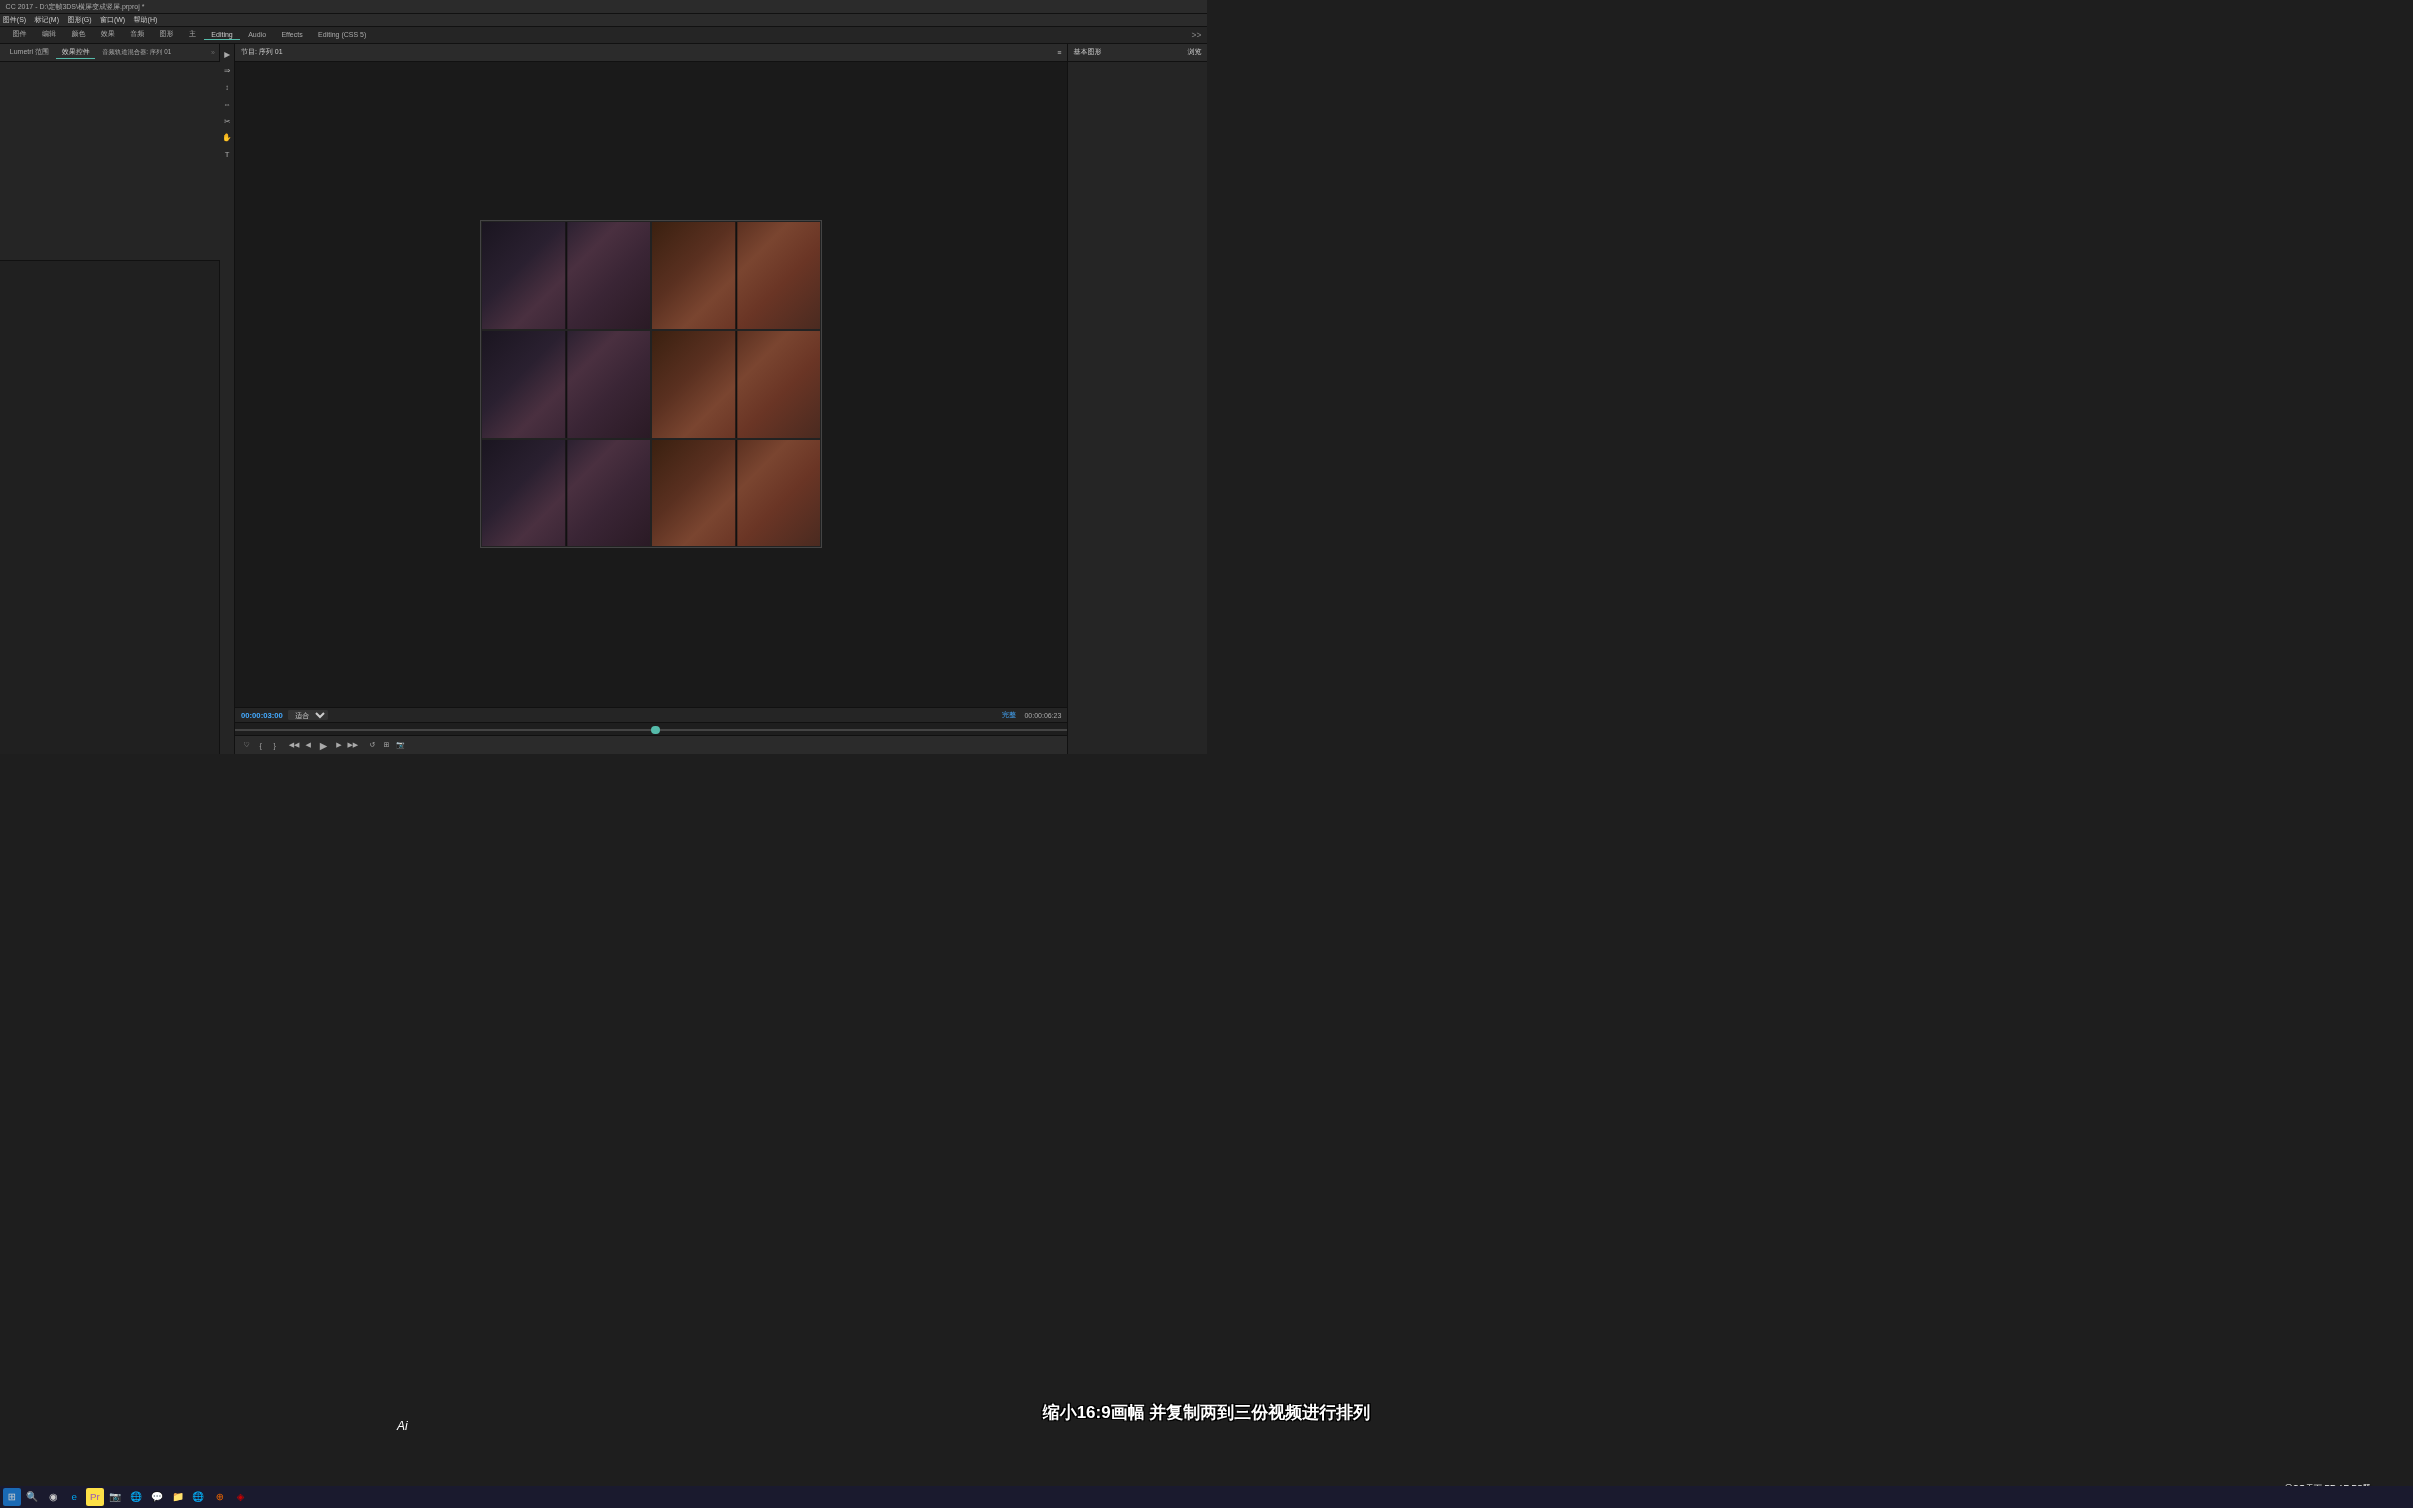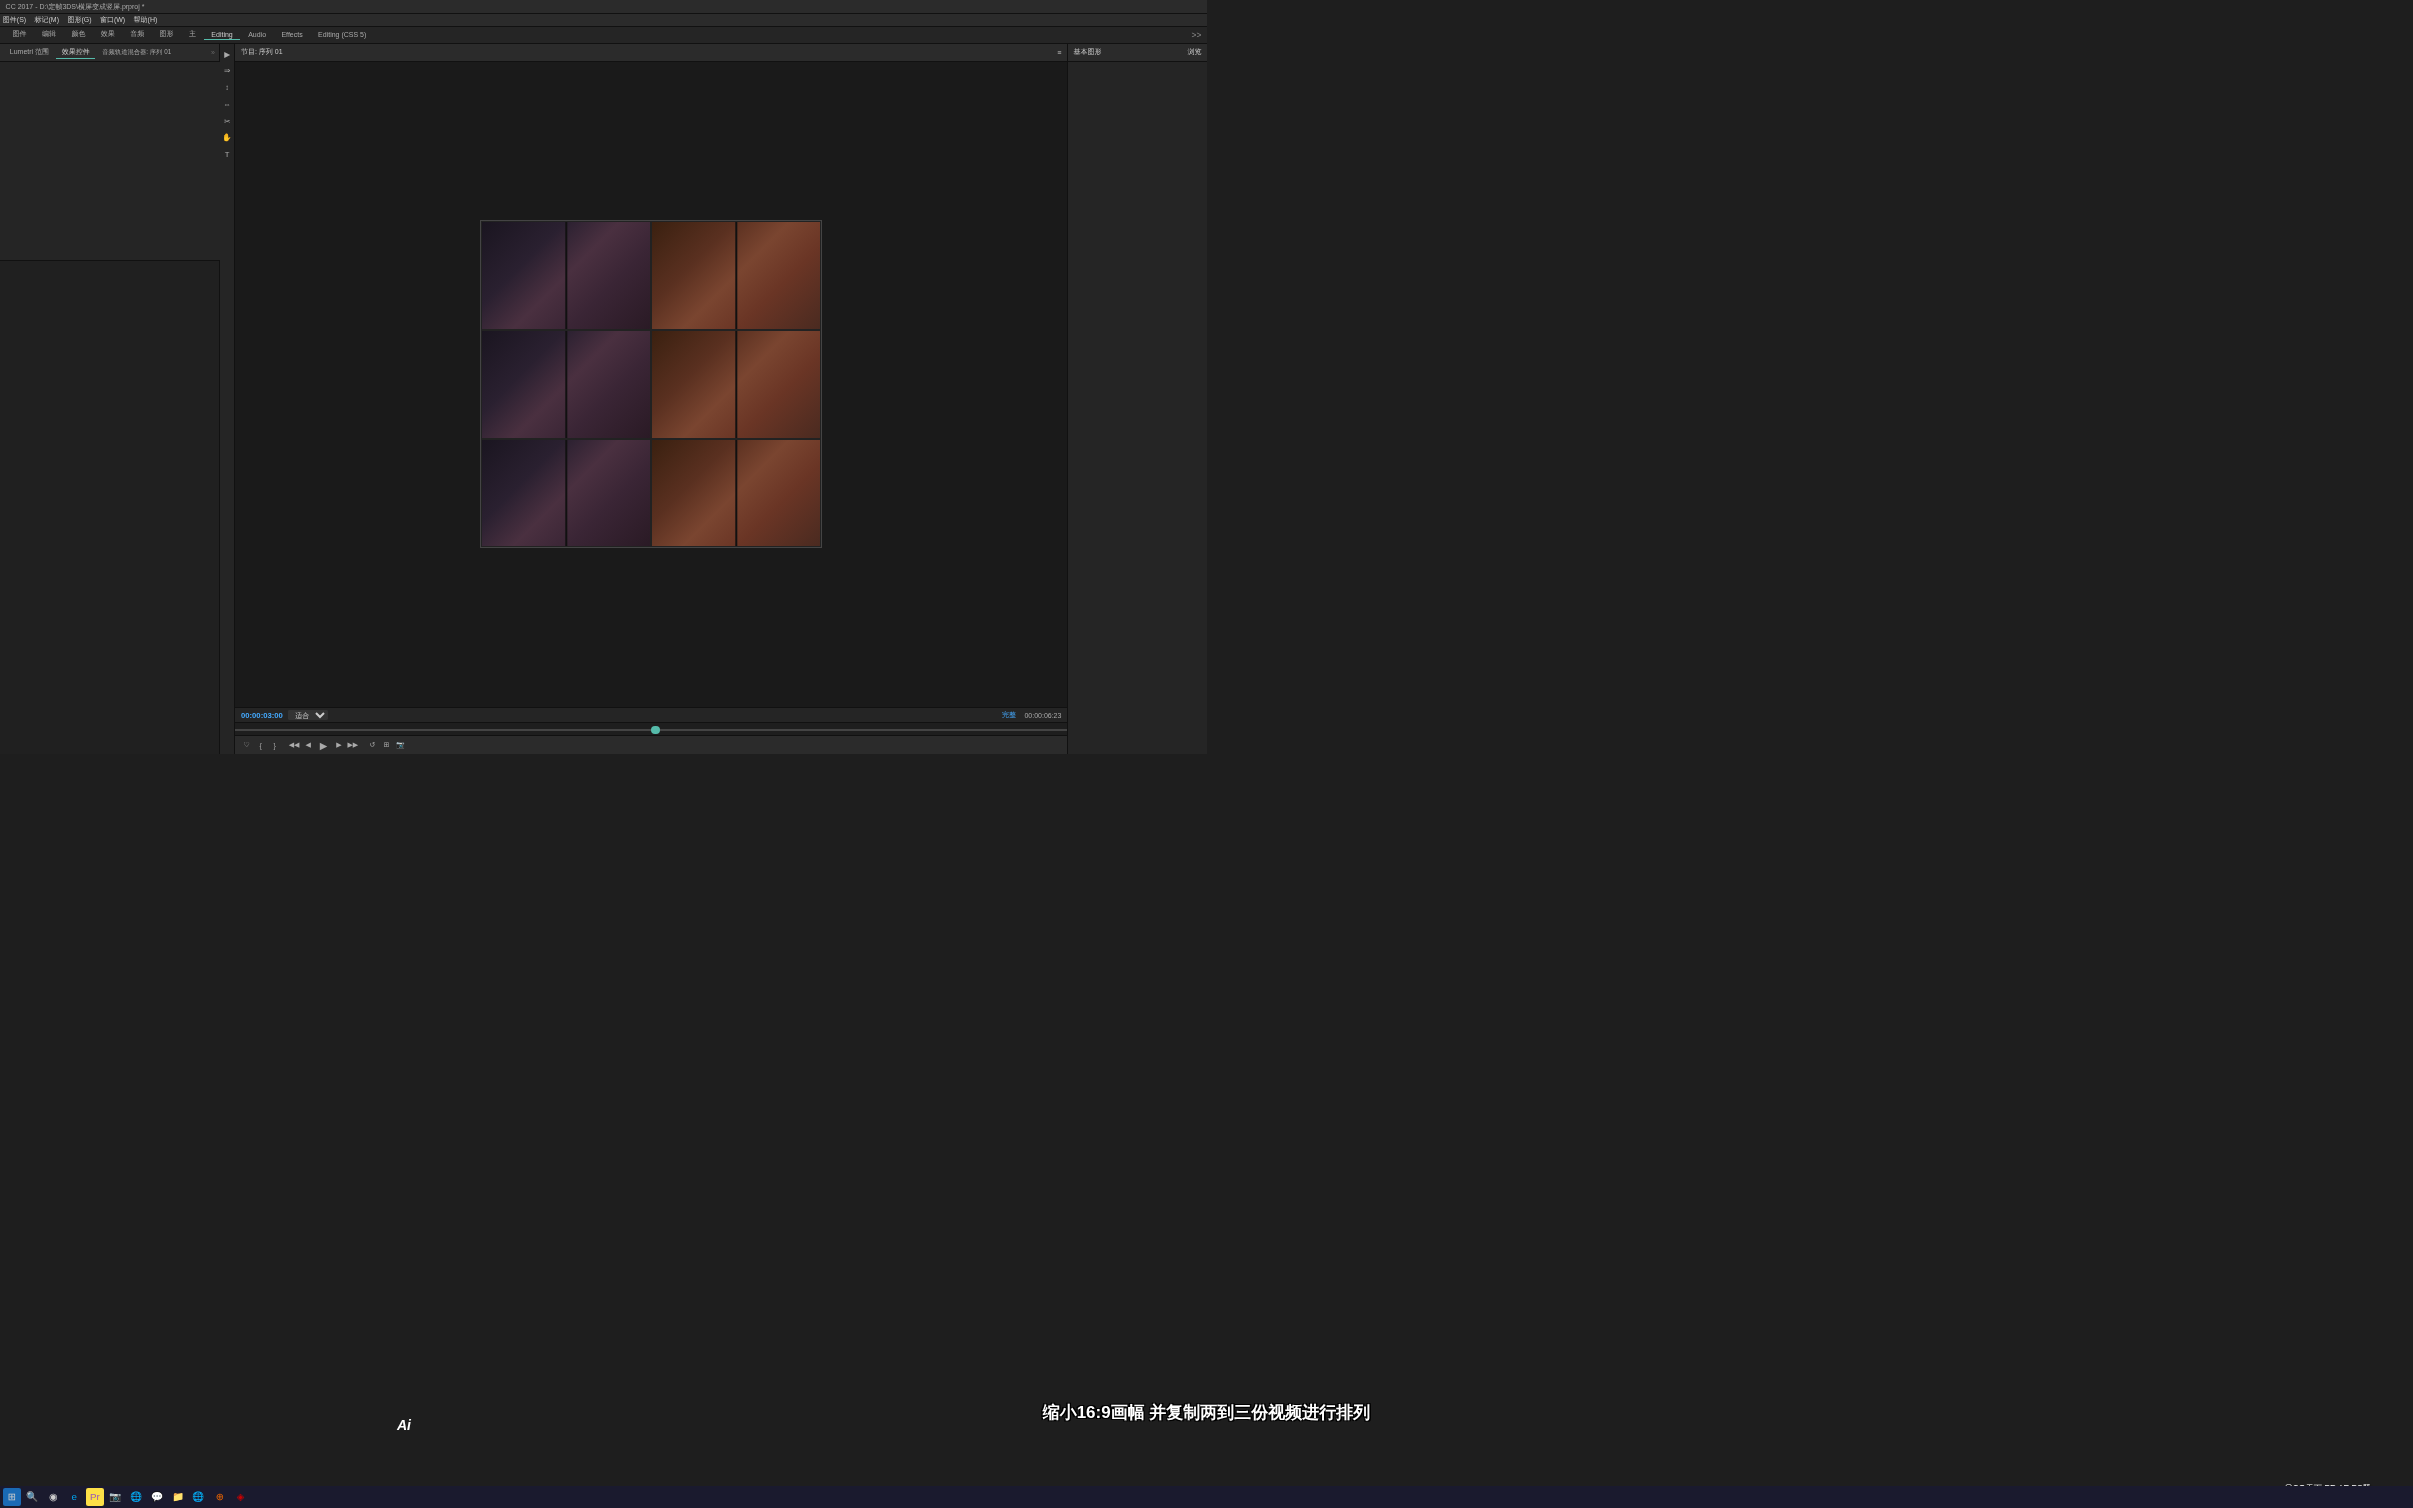--- a/index.html
+++ b/index.html
@@ -571,22 +571,22 @@
       color: #fff;
       text-shadow: 0.7px 0.7px 1.4px #000;
       z-index: 100;
     }
 
     
     #ai-badge {
       position: fixed;
       bottom: 75px;
       left: 397px;
-      font-size: 14px;
-      font-weight: bold;
+      font-size: 12px;
+      font-weight: normal;
       color: #fff;
       background: transparent;
       z-index: 100;
       font-style: italic;
     }
 
     
     #taskbar {
       position: fixed;
       bottom: 0;

